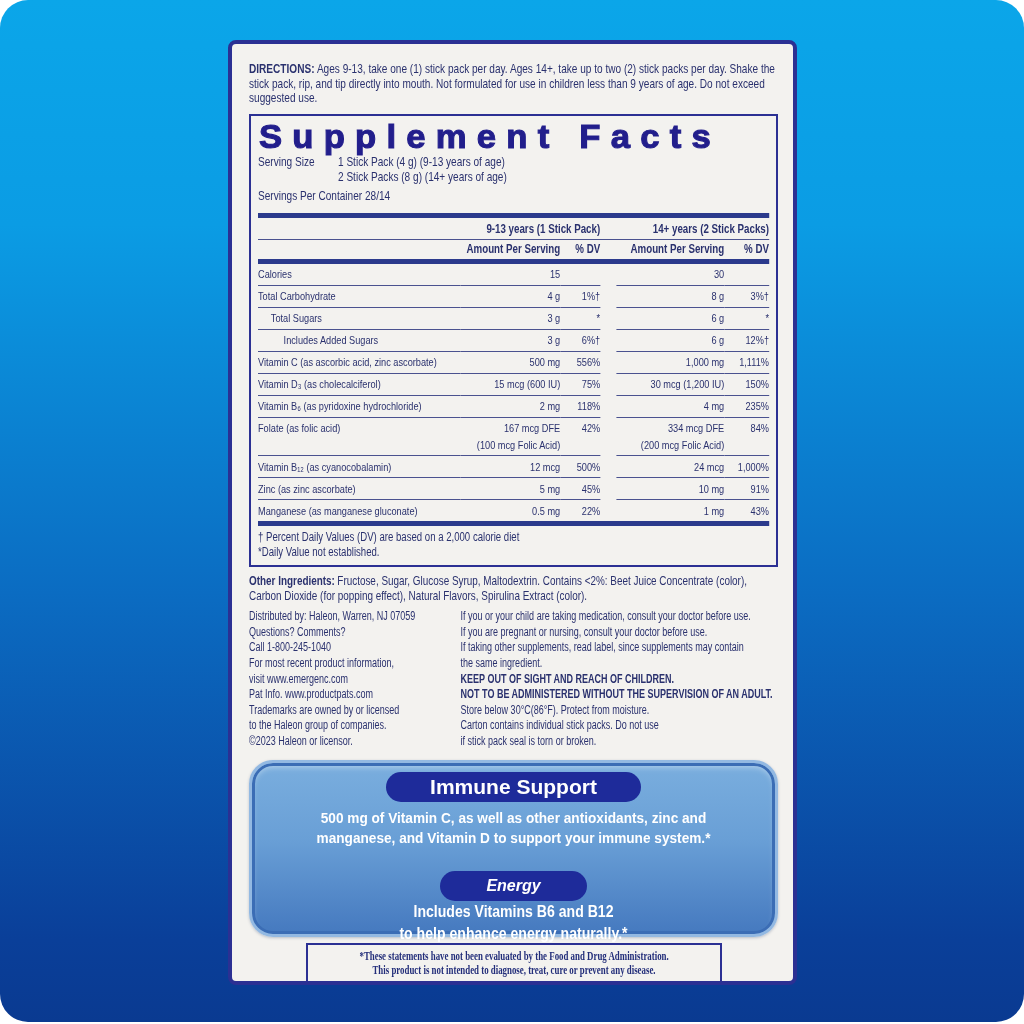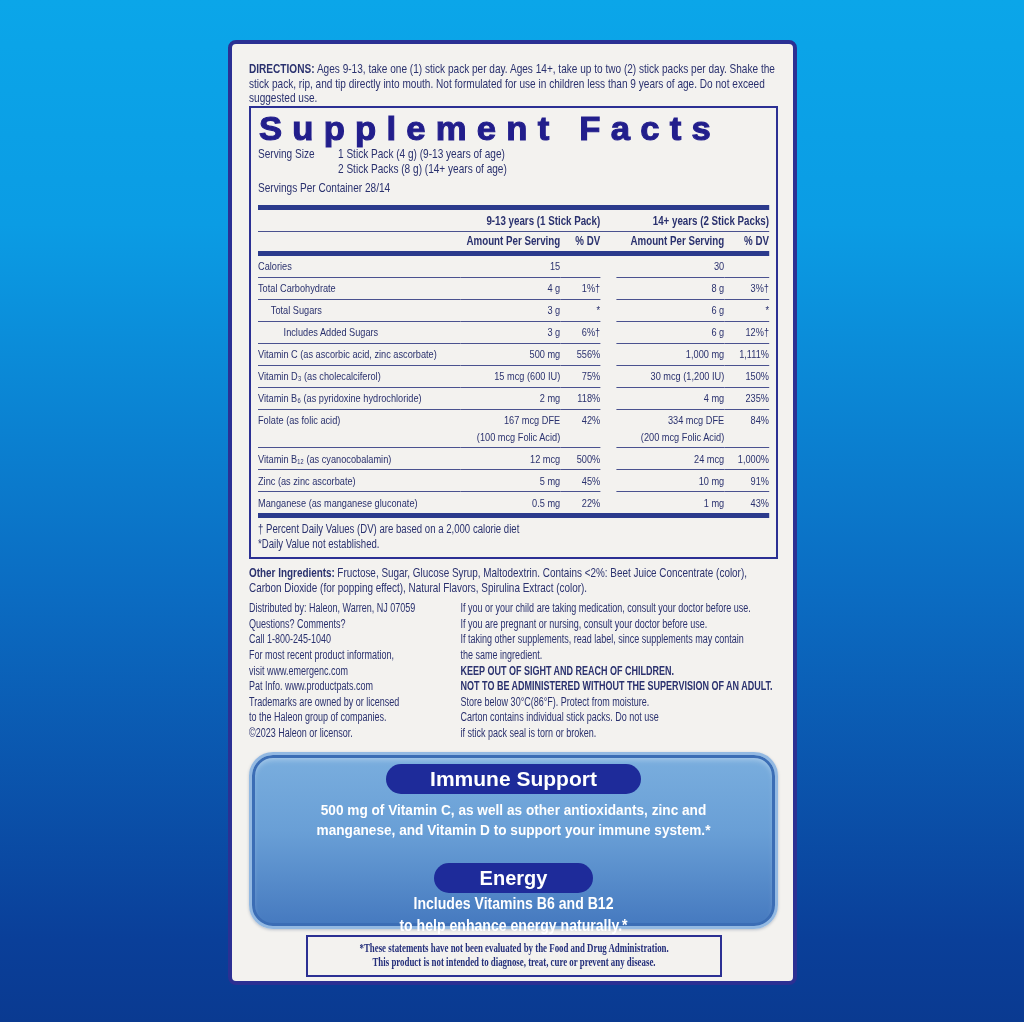--- a/index.html
+++ b/index.html
@@ -5,32 +5,32 @@
   :root{
     --bg-top:#0ba6e9; --bg-mid:#0b6cc2; --bg-bottom:#0a3f99;
     --panel-bg:#f3f2ef; --navy:#2b3093; --text-navy:#2a316e;
     --bar-navy:#2b3a8c; --line-navy:#4a528f; --pill-navy:#1e2b9a;
     --bluebox-top:#7aaede; --bluebox-bottom:#4579bf;
   }
   *{margin:0;padding:0;box-sizing:border-box;}
   html,body{width:1024px;height:1024px;}
   body{font-family:"Liberation Sans","DejaVu Sans",sans-serif;overflow:hidden;}
   .stage{position:relative;width:1024px;height:1022px;
-    background:linear-gradient(180deg,var(--bg-top,#0ba6e9) 0%,#0b9ce4 22%,var(--bg-mid,#0b6cc2) 58%,var(--bg-bottom,#0a3f99) 92%,#0a3a91 100%);}
+    background:linear-gradient(180deg,var(--bg-top,#0ba6e9) 0%,#0b9ce4 22%,var(--bg-mid,#0b6cc2) 58%,var(--bg-bottom,#0a3f99) 92%,#0a3a91 100%);border-radius:28px;}
   .card{position:absolute;left:228px;top:40px;width:569px;height:945px;
     background:var(--panel-bg,#f3f2ef);border:4px solid var(--navy,#2b3093);border-radius:8px;
     padding:18px 15px 8px 17px;overflow:hidden;color:var(--text-navy,#2a316e);}
   .b{font-weight:bold;}
   
   .sqz{width:125%;transform:scaleX(.8);transform-origin:0 0;}
   .sqz75{width:133.33%;transform:scaleX(.75);transform-origin:0 0;}
   .dir{font-size:12.6px;line-height:14.6px;}
   .dir .b{margin-right:3px;}
   
-  .facts{border:2.5px solid var(--navy,#2b3093);padding:3px 7px 5px 7px;overflow:hidden;}
+  .facts{border:2.5px solid var(--navy,#2b3093);margin-top:8px;padding:3px 7px 5px 7px;overflow:hidden;}
   .facts-title{font-size:34px;font-weight:bold;color:#221e8c;letter-spacing:10px;white-space:nowrap;
     -webkit-text-stroke:1.1px #221e8c;line-height:32px;margin:1px 0 3px 1px;transform:scaleX(1.02);transform-origin:0 0;}
   .serv{font-size:12.6px;line-height:15px;margin-top:2px;}
   .serv-grid{display:grid;grid-template-columns:100px 1fr;}
   .servings{margin-top:4px;margin-bottom:9px;}
   .bar{height:5px;background:var(--bar-navy,#2b3a8c);width:100%;}
   .thin{height:1px;background:var(--line-navy,#4a528f);width:100%;}
   .tgrid{display:grid;grid-template-columns:1fr 125px 50px 20px 135px 56px;}
   .ghead{font-size:12.2px;font-weight:bold;line-height:19px;padding-top:2px;}
   .ghead .g{grid-column:2 / span 2;text-align:right;}
@@ -49,21 +49,21 @@
   .col-r{width:60%;}
   
   .bluebox{margin-top:10px;height:177px;border-radius:24px;
     background:linear-gradient(180deg,var(--bluebox-top,#7aaede) 0%,#699fd6 45%,var(--bluebox-bottom,#4579bf) 100%);
     border:3px solid #93b9e2;
     box-shadow:inset 0 0 0 3px #3b6db5, inset 0 4px 6px rgba(255,255,255,.45), 0 1px 3px rgba(10,40,90,.25);
     padding-top:9px;text-align:center;color:#fff;}
   .pill{display:inline-block;background:var(--pill-navy,#1e2b9a);color:#fff;font-weight:bold;
     border-radius:16px;line-height:30px;white-space:nowrap;}
   .pill1{font-size:21px;padding:0 44px;}
-  .pill2{font-size:20px;padding:0 46px;margin-top:5px;}
+  .pill2{font-size:16px;padding:0 46px;margin-top:5px;font-style:italic;}
   .cline{width:100%;text-align:center;white-space:nowrap;font-weight:bold;
     transform:scaleX(.88);transform-origin:50% 50%;}
   .immune-line{font-size:15.5px;line-height:20px;}
   .immune-line:first-of-type{margin-top:6px;}
   .energy-line{font-size:16px;line-height:22px;}
   .energy-line:first-of-type{margin-top:4px;}
   
   .disc{width:416px;margin:6px auto 0;border:2.5px solid var(--navy,#2b3093);padding:4px 0 5px;font-family:Liberation Serif, serif;}
   .disc .cline{transform:scaleX(.75);color:#232e7a;font-size:11.8px;line-height:14.8px;}
 </style>

